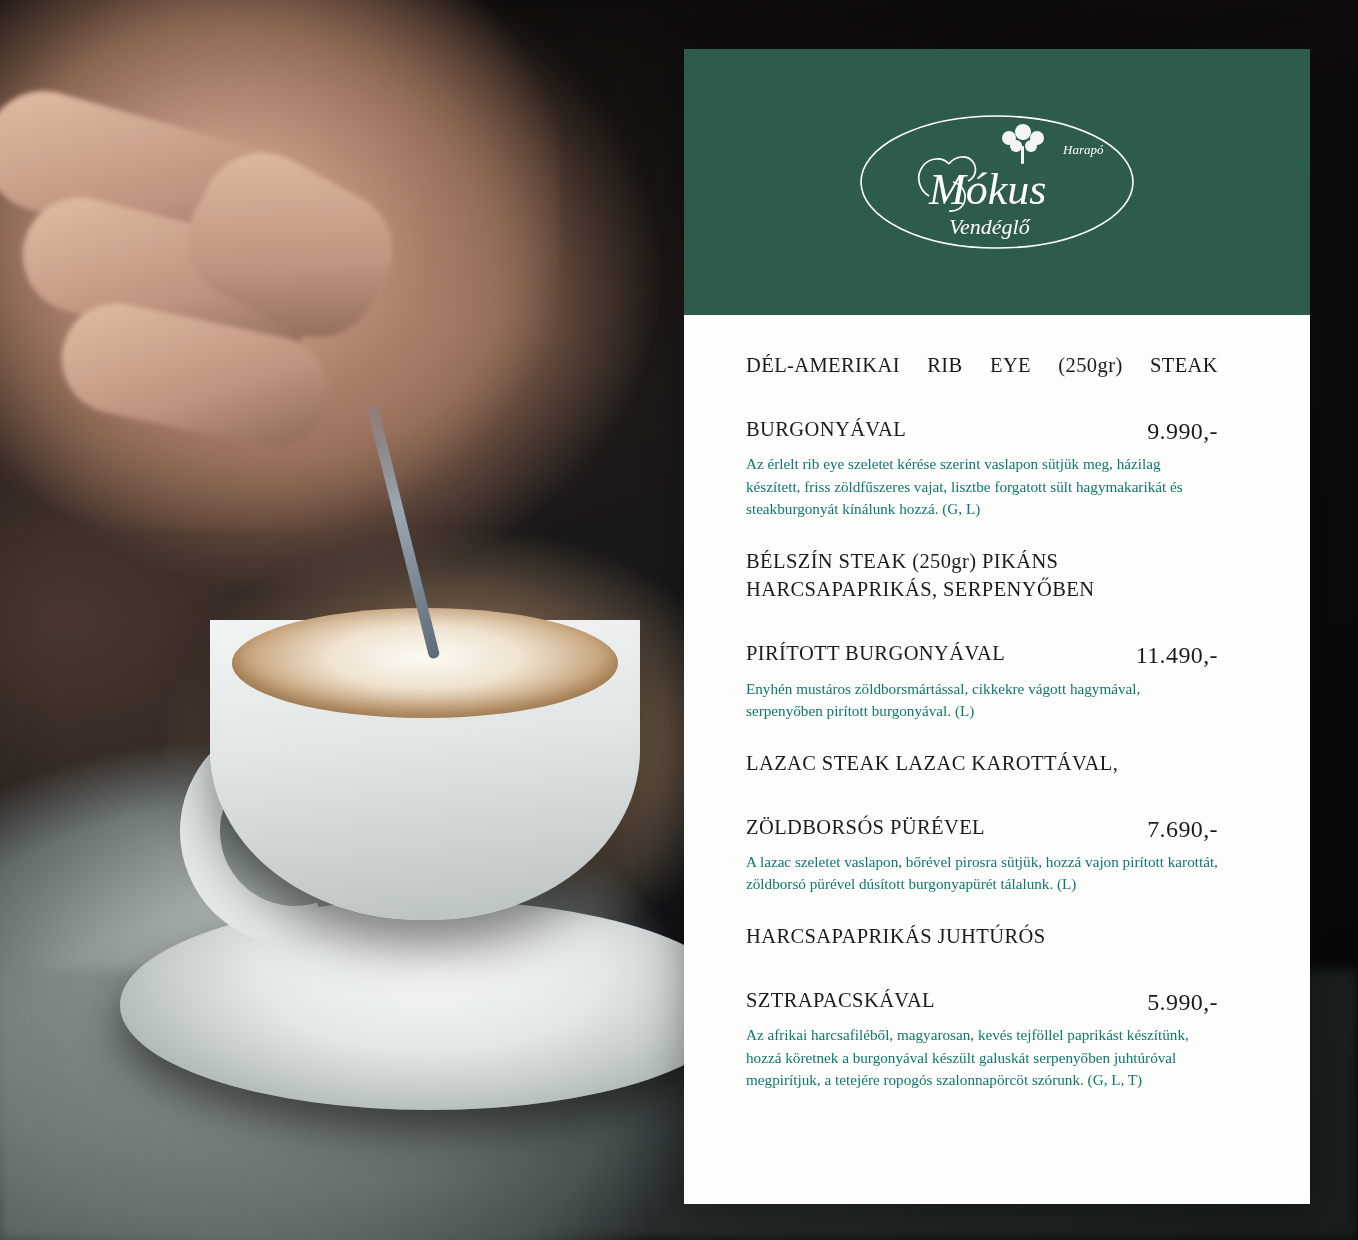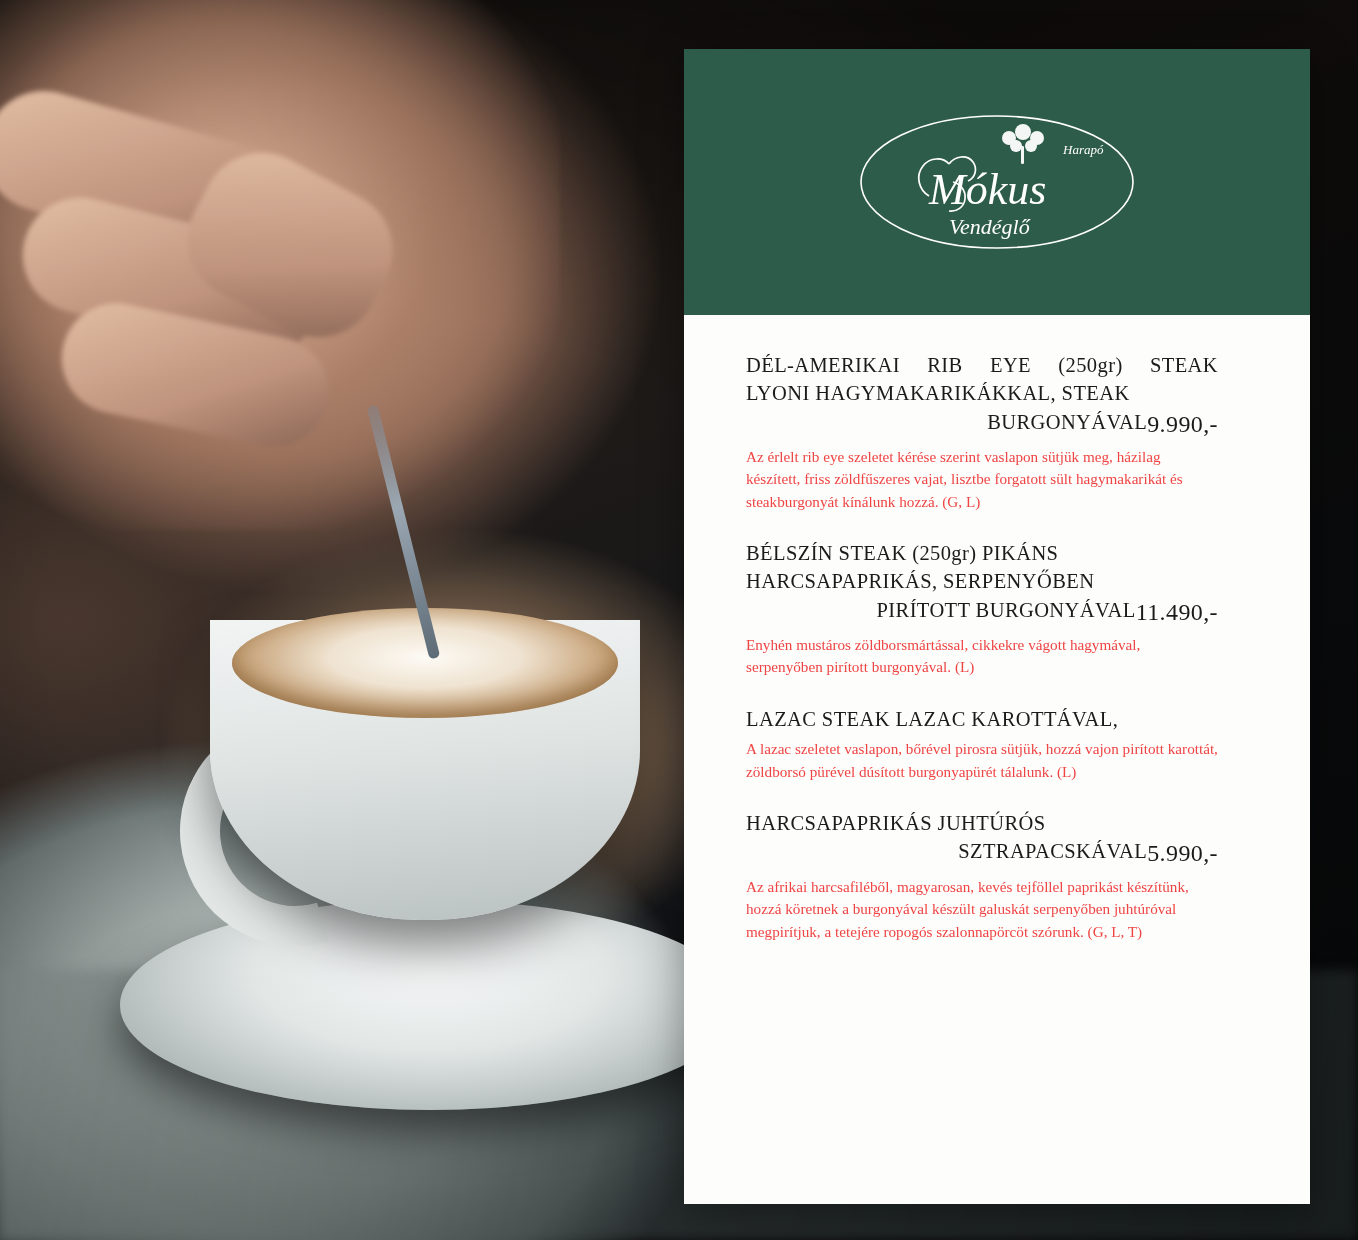--- a/index.html
+++ b/index.html
@@ -141,33 +141,34 @@
     line-height: 1.38;
     font-weight: 400;
     margin: 0;
   }
   .dish-title .line {
     display: block;
     white-space: nowrap;
   }
   .dish-title .line.spread {
     display: flex;
-    justify-content: flex-end;
+    justify-content: space-between;
+    margin-top: 36px;
   }
   .price {
     font-family: "Liberation Serif", serif;
     font-size: 24px;
     color: #1b1b1b;
     white-space: nowrap;
   }
   .dish-desc {
     font-family: "Liberation Serif", serif;
     font-size: 15.2px;
     line-height: 1.48;
-    color: #ef4444;
+    color: #0f766e;
     margin: 5px 0 0 0;
     max-width: 505px;
   }
   .dish-desc.looser { line-height: 1.72; }
 
   
   .line.wide {
     display: flex;
     justify-content: space-between;
   }
@@ -225,21 +226,20 @@
 
     <div class="dish">
       <div class="dish-title">
         <span class="line wide">
           <span>DÉL-AMERIKAI</span>
           <span>RIB</span>
           <span>EYE</span>
           <span>(250gr)</span>
           <span>STEAK</span>
         </span>
-        <span class="line">LYONI HAGYMAKARIKÁKKAL, STEAK</span>
         <span class="line spread">
           <span>BURGONYÁVAL</span>
           <span class="price">9.990,-</span>
         </span>
       </div>
       <p class="dish-desc">Az érlelt rib eye szeletet kérése szerint vaslapon sütjük meg, házilag készített, friss zöldfűszeres vajat, lisztbe forgatott sült hagymakarikát és steakburgonyát kínálunk hozzá. (G, L)</p>
     </div>
 
     <div class="dish">
       <div class="dish-title">
@@ -249,20 +249,24 @@
           <span>PIRÍTOTT BURGONYÁVAL</span>
           <span class="price">11.490,-</span>
         </span>
       </div>
       <p class="dish-desc">Enyhén mustáros zöldborsmártással, cikkekre vágott hagymával, serpenyőben pirított burgonyával. (L)</p>
     </div>
 
     <div class="dish">
       <div class="dish-title">
         <span class="line">LAZAC STEAK LAZAC KAROTTÁVAL,</span>
+        <span class="line spread">
+          <span>ZÖLDBORSÓS PÜRÉVEL</span>
+          <span class="price">7.690,-</span>
+        </span>
       </div>
       <p class="dish-desc">A lazac szeletet vaslapon, bőrével pirosra sütjük, hozzá vajon pirított karottát, zöldborsó pürével dúsított burgonyapürét tálalunk. (L)</p>
     </div>
 
     <div class="dish">
       <div class="dish-title">
         <span class="line">HARCSAPAPRIKÁS JUHTÚRÓS</span>
         <span class="line spread">
           <span>SZTRAPACSKÁVAL</span>
           <span class="price">5.990,-</span>

